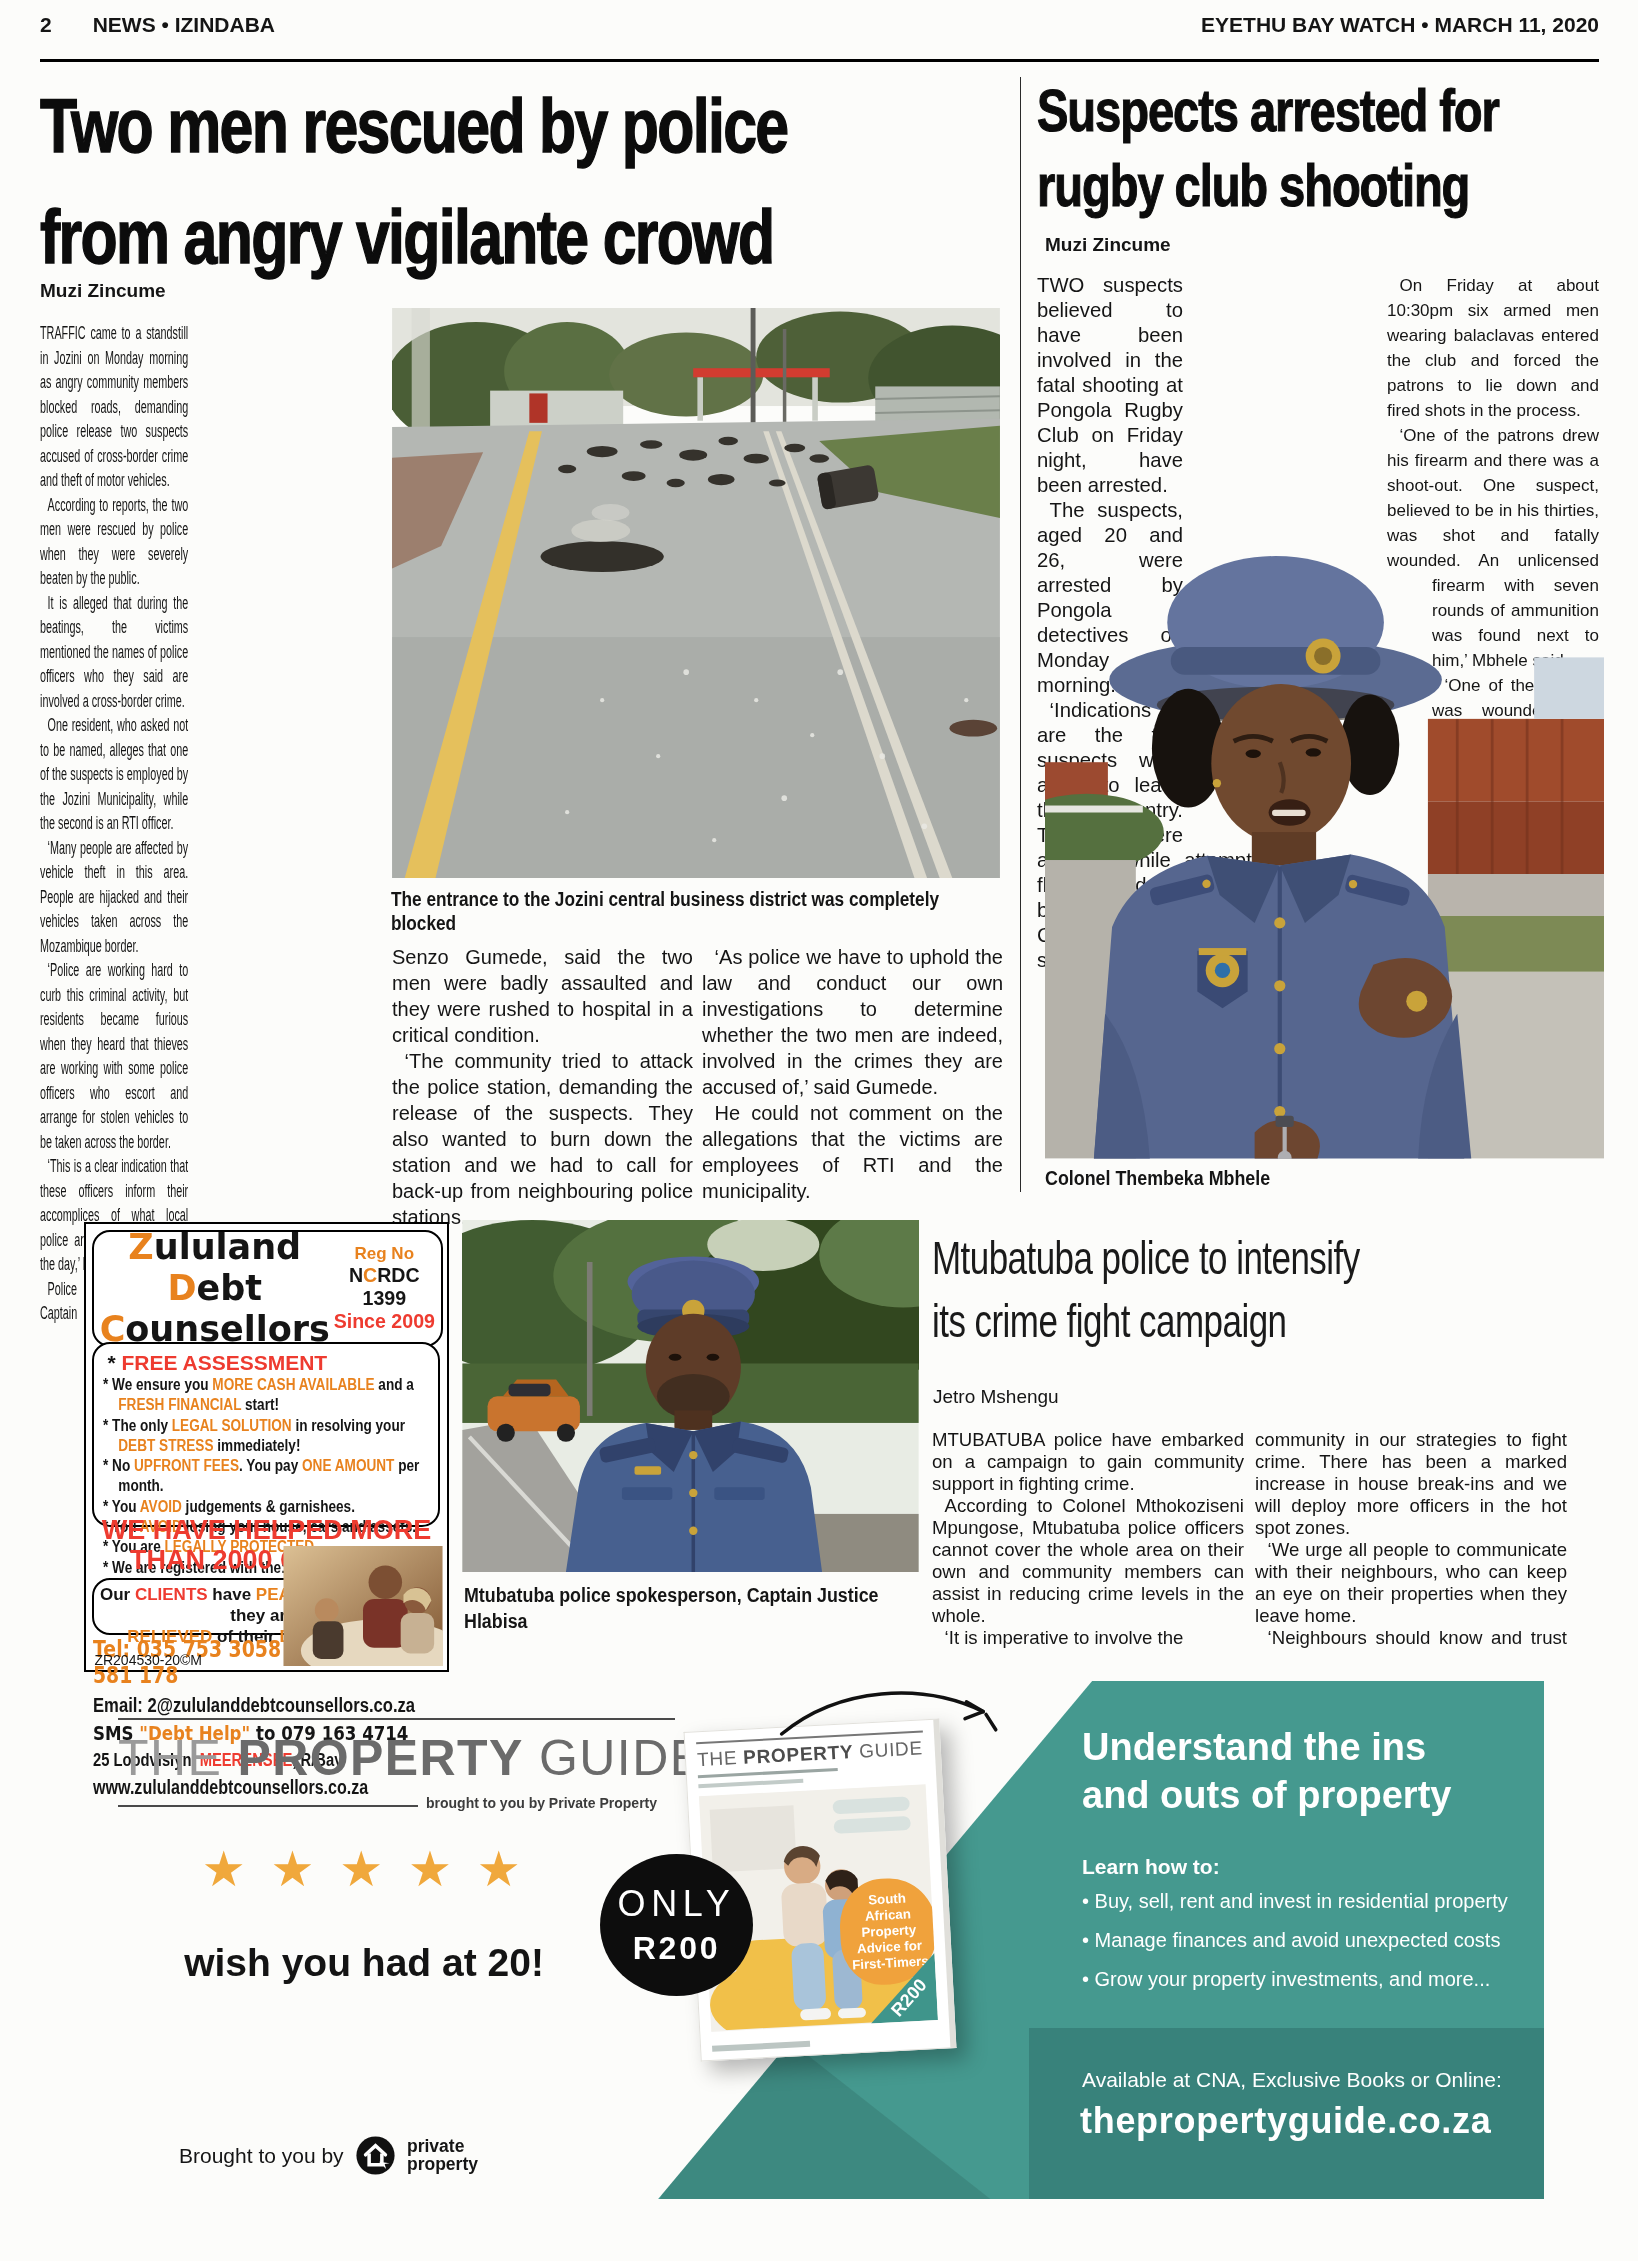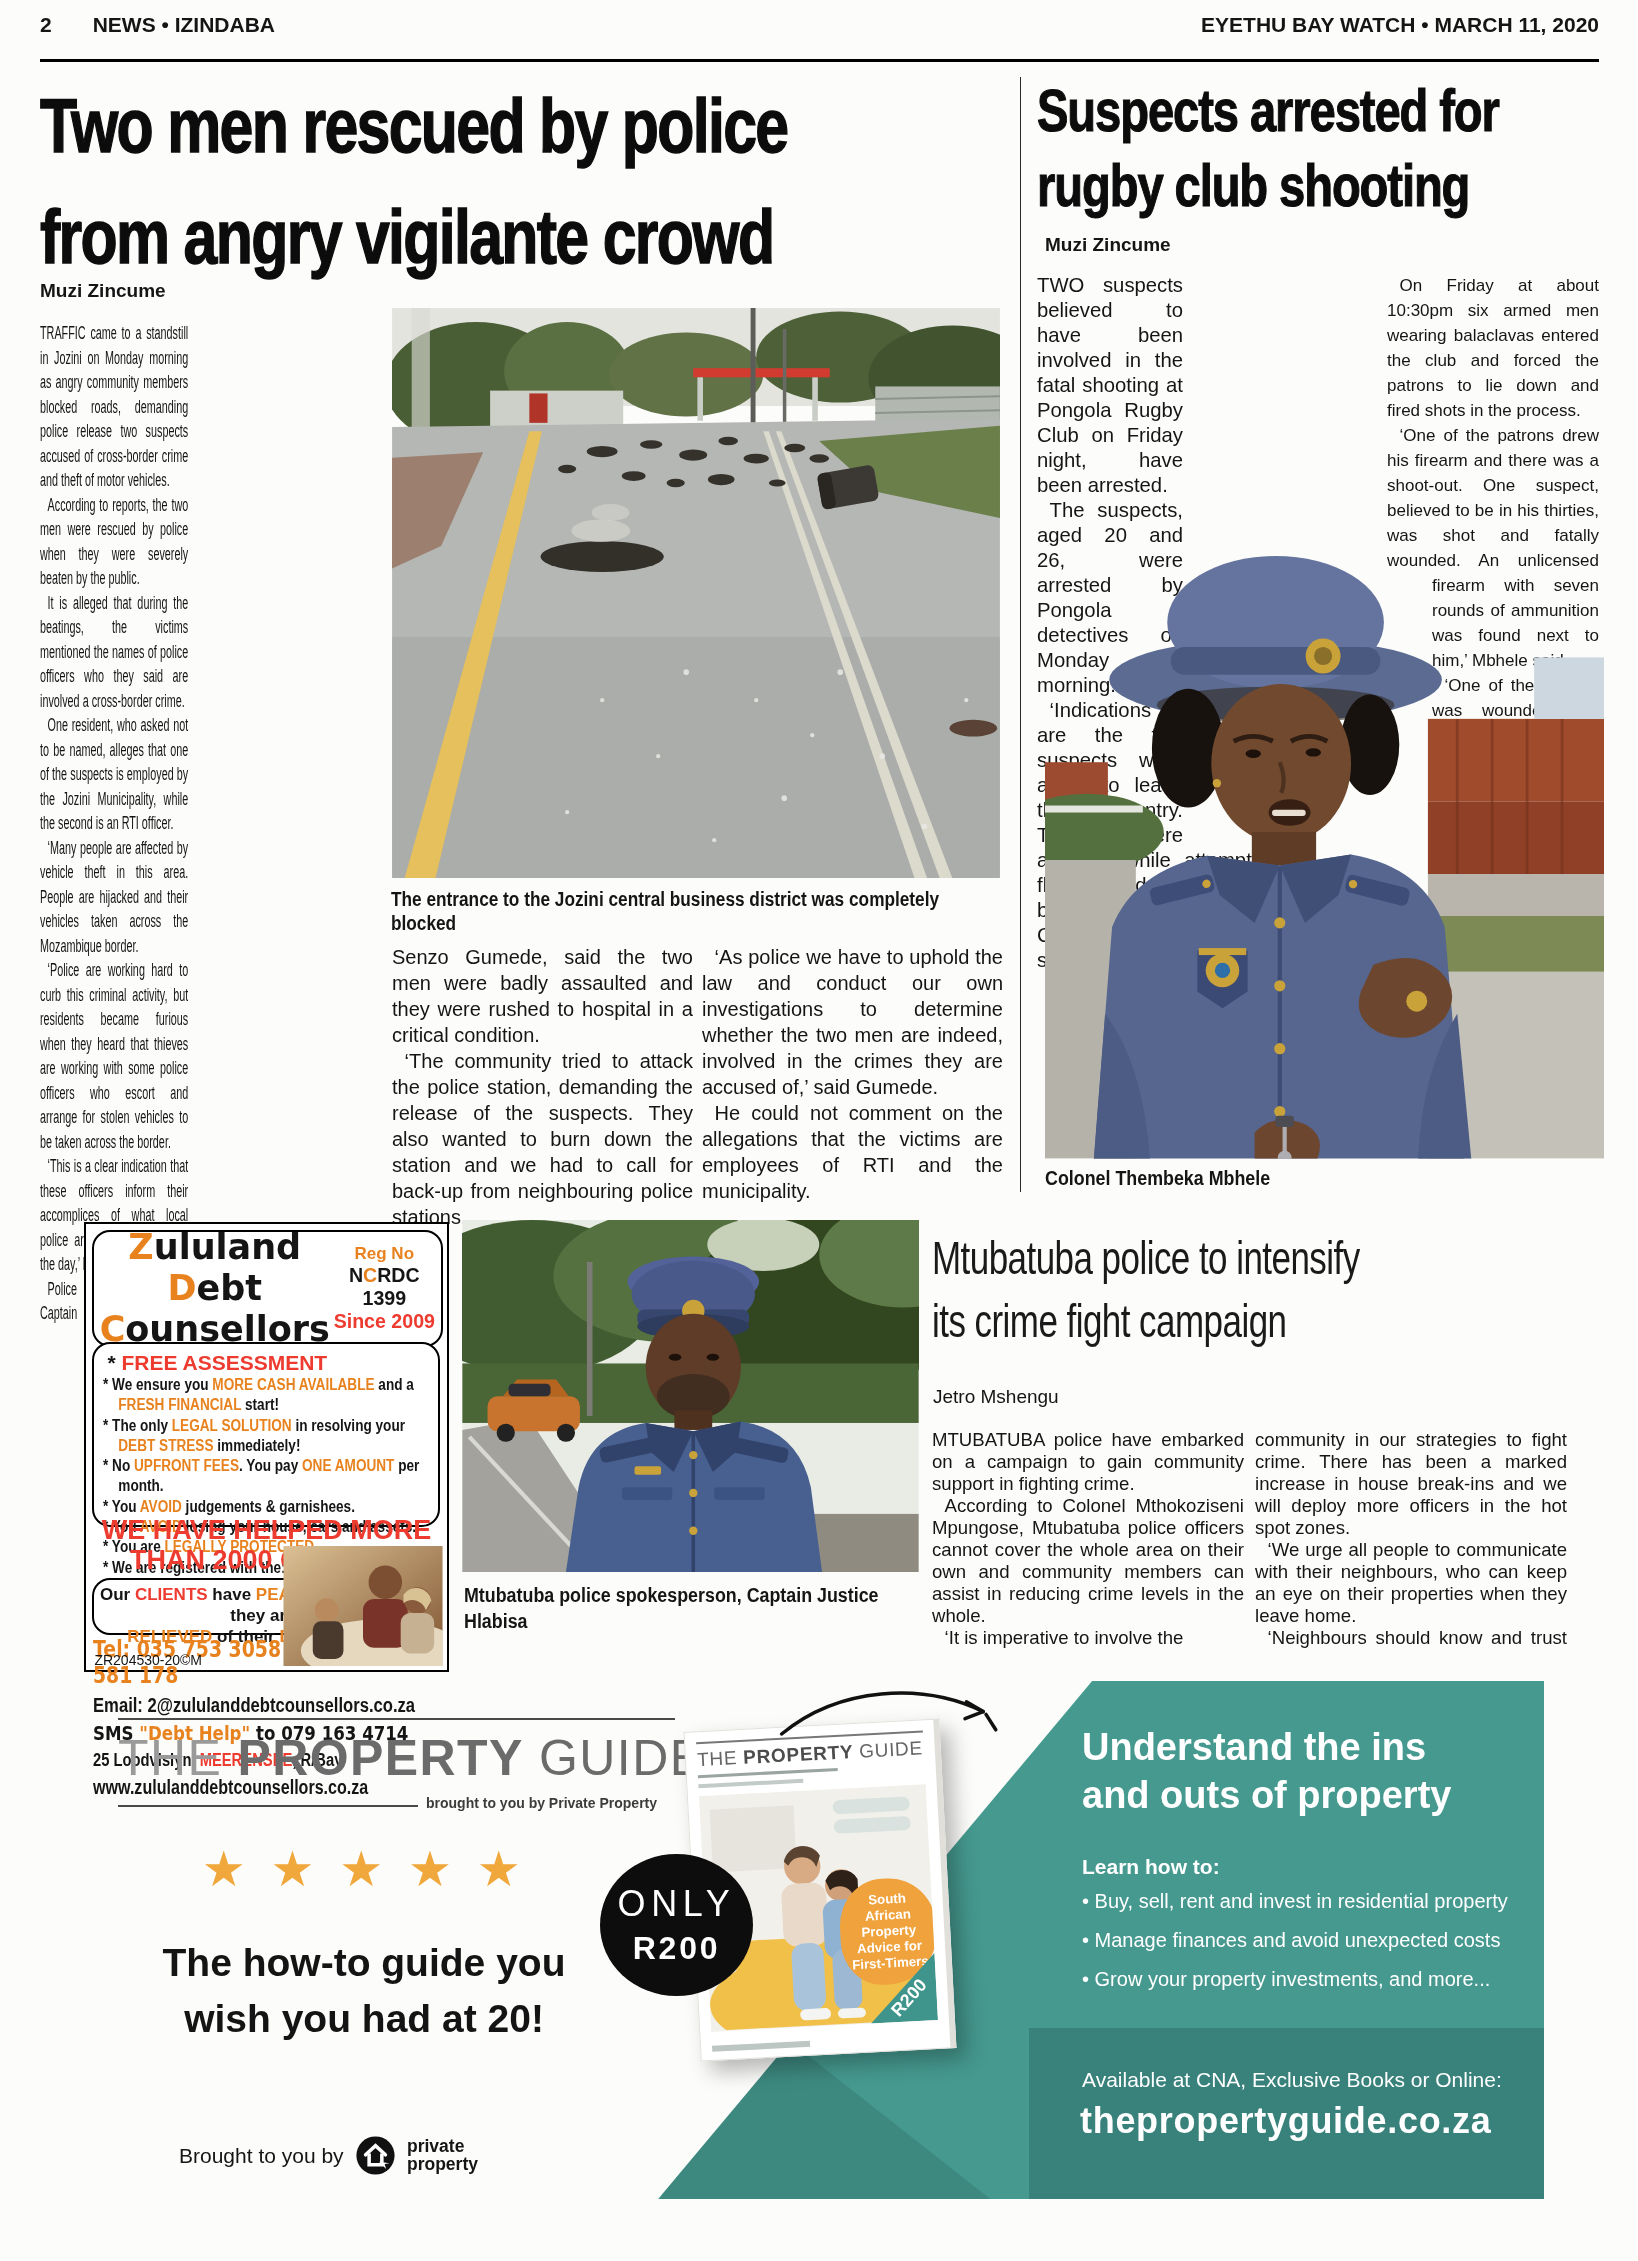--- a/index.html
+++ b/index.html
@@ -382,21 +382,20 @@
     <span style="color:#9a9a9a;font-weight:400;">THE</span>
     <span style="color:#6b6b6b;font-weight:700;">PROPERTY</span>
     <span style="color:#6b6b6b;font-weight:400;">GUIDE</span>
   </div>
   <div class="abs" style="left:118px;top:1805px;width:300px;height:2.1px;background:#4a4a4a;"></div>
   <div class="abs b" style="left:426px;top:1795px;font-size:14px;color:#3c3c3c;">brought to you by Private Property</div>
 
   <div class="abs star-row" style="left:119px;top:1841px;width:490px;text-align:center;font-size:49px;letter-spacing:5.6px;">★ ★ ★ ★ ★</div>
 
   <div class="abs b" style="left:91px;top:1935px;width:546px;text-align:center;font-size:39px;line-height:56px;color:#141414;">
-    <div>The how-to guide you</div>
     <div>wish you had at 20!</div>
   </div>
 
   <div class="abs" style="left:179px;top:2135px;display:flex;align-items:center;gap:11.2px;">
     <span style="font-size:21px;">Brought to you by</span>
     <span>
       <svg width="41" height="41" viewBox="0 0 58 58">
         <circle cx="29" cy="29" r="27" fill="#111"></circle>
         <path d="M15,28 L29,15 L43,28" stroke="#fff" stroke-width="5" fill="none" stroke-linecap="round"></path>
         <path d="M20,26 V42 H38 V26" stroke="#fff" stroke-width="5" fill="none"></path>

